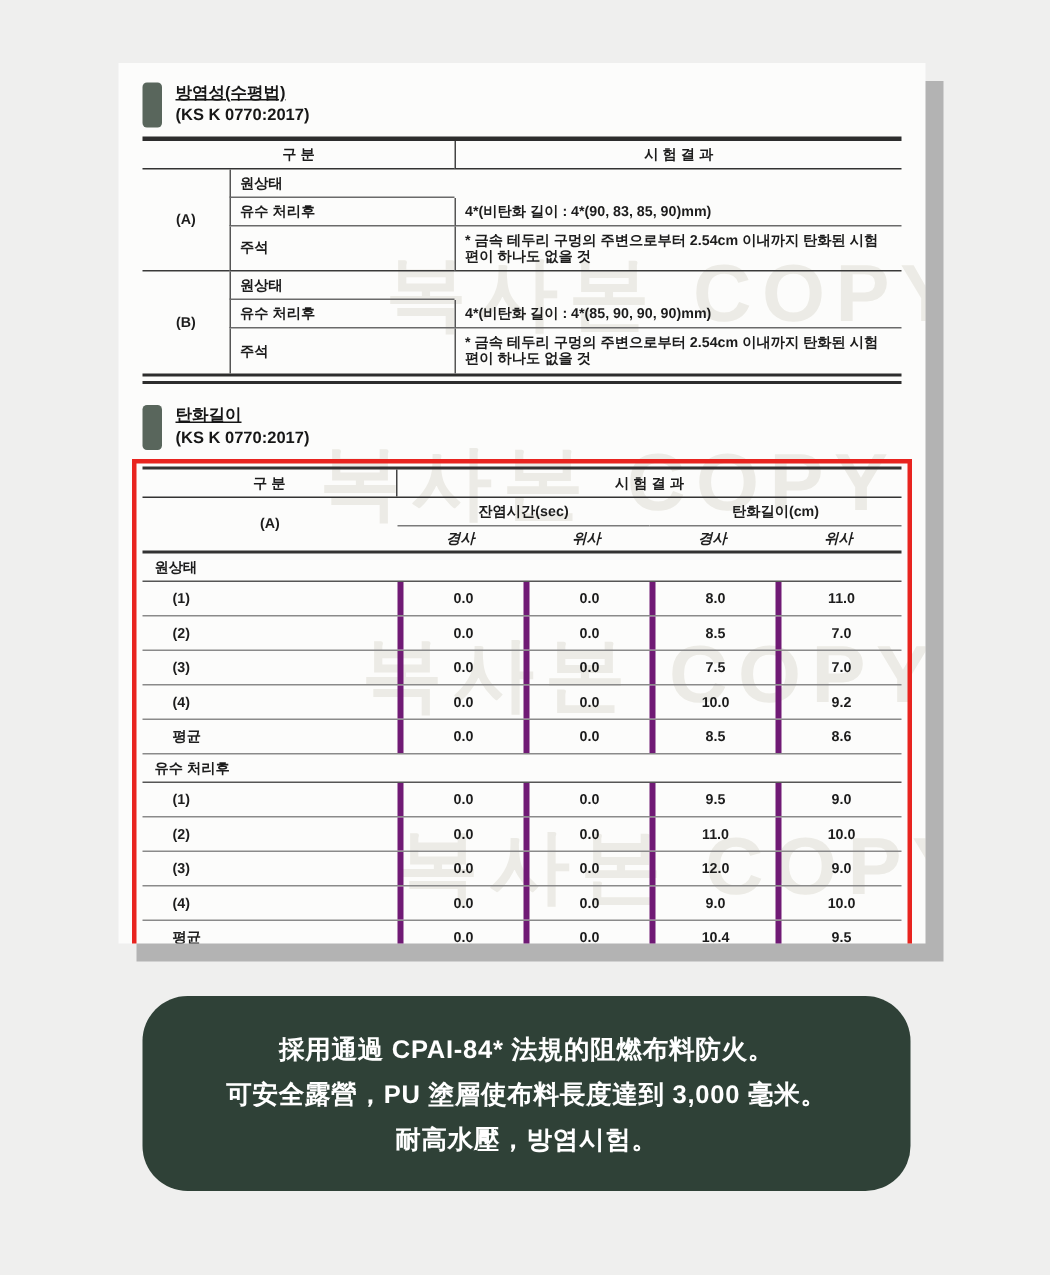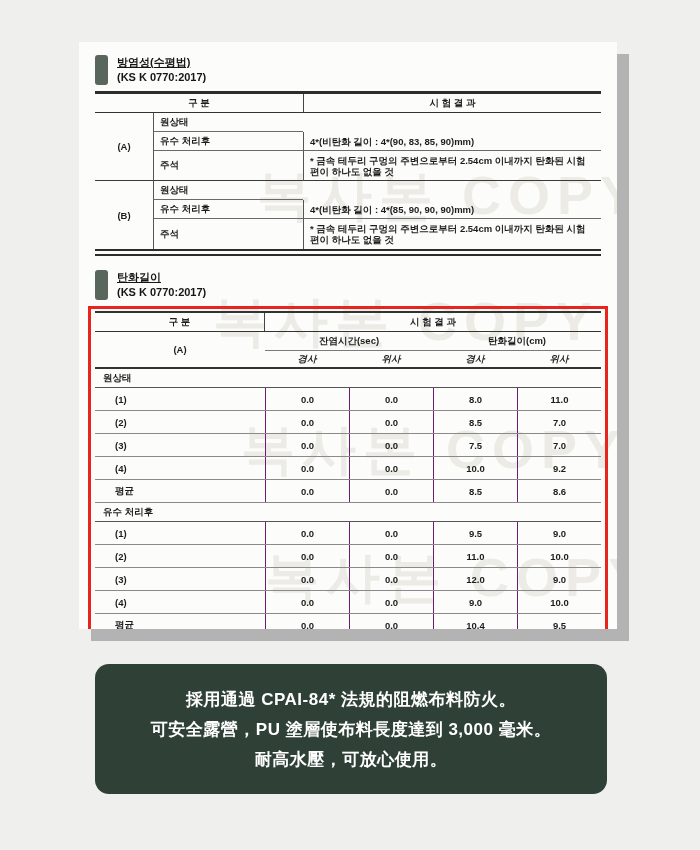--- a/index.html
+++ b/index.html
@@ -66,24 +66,24 @@
   .t2-seclabel{
     height:18px;border-bottom:1px solid #555;display:flex;align-items:center;
     padding-left:8px;font-size:9.5px;font-weight:600;
   }
   .t2-row{
     display:grid;grid-template-columns:170px 1fr 1fr 1fr 1fr;height:22px;
     border-bottom:1px solid #8a8a8a;font-size:9.5px;
   }
   .t2-row.last{border-bottom:2px solid #333;}
   .t2-label{display:flex;align-items:center;padding-left:20px;font-weight:600;}
-  .t2-num{display:flex;align-items:center;justify-content:center;border-left:1px solid #701a75;font-weight:600;}
+  .t2-num{display:flex;align-items:center;justify-content:center;border-left:4px solid #701a75;font-weight:600;}
   
   .green-panel{
-    position:absolute;left:95px;top:664px;width:512px;height:130px;border-radius:14px;
+    position:absolute;left:95px;top:664px;width:512px;height:130px;border-radius:30px;
     background:#2f4137;color:#ffffff;display:flex;flex-direction:column;
     align-items:center;justify-content:center;gap:5px;
     font-size:17px;font-weight:600;letter-spacing:0.5px;text-align:center;
   }
   .green-line{line-height:25px;}
 </style>
 </head>
 <body>
 
 <div class="stage">
@@ -220,16 +220,16 @@
             </div>
           </div>
       </div>
 
     </div>
   </div>
 
   <div class="green-panel">
     <div class="green-line">採用通過 CPAI-84* 法規的阻燃布料防火。</div>
     <div class="green-line">可安全露營，PU 塗層使布料長度達到 3,000 毫米。</div>
-    <div class="green-line">耐高水壓，可放心使用。</div>
+    <div class="green-line">耐高水壓，방염시험。</div>
   </div>
 
 </div>
 
 </body></html>

